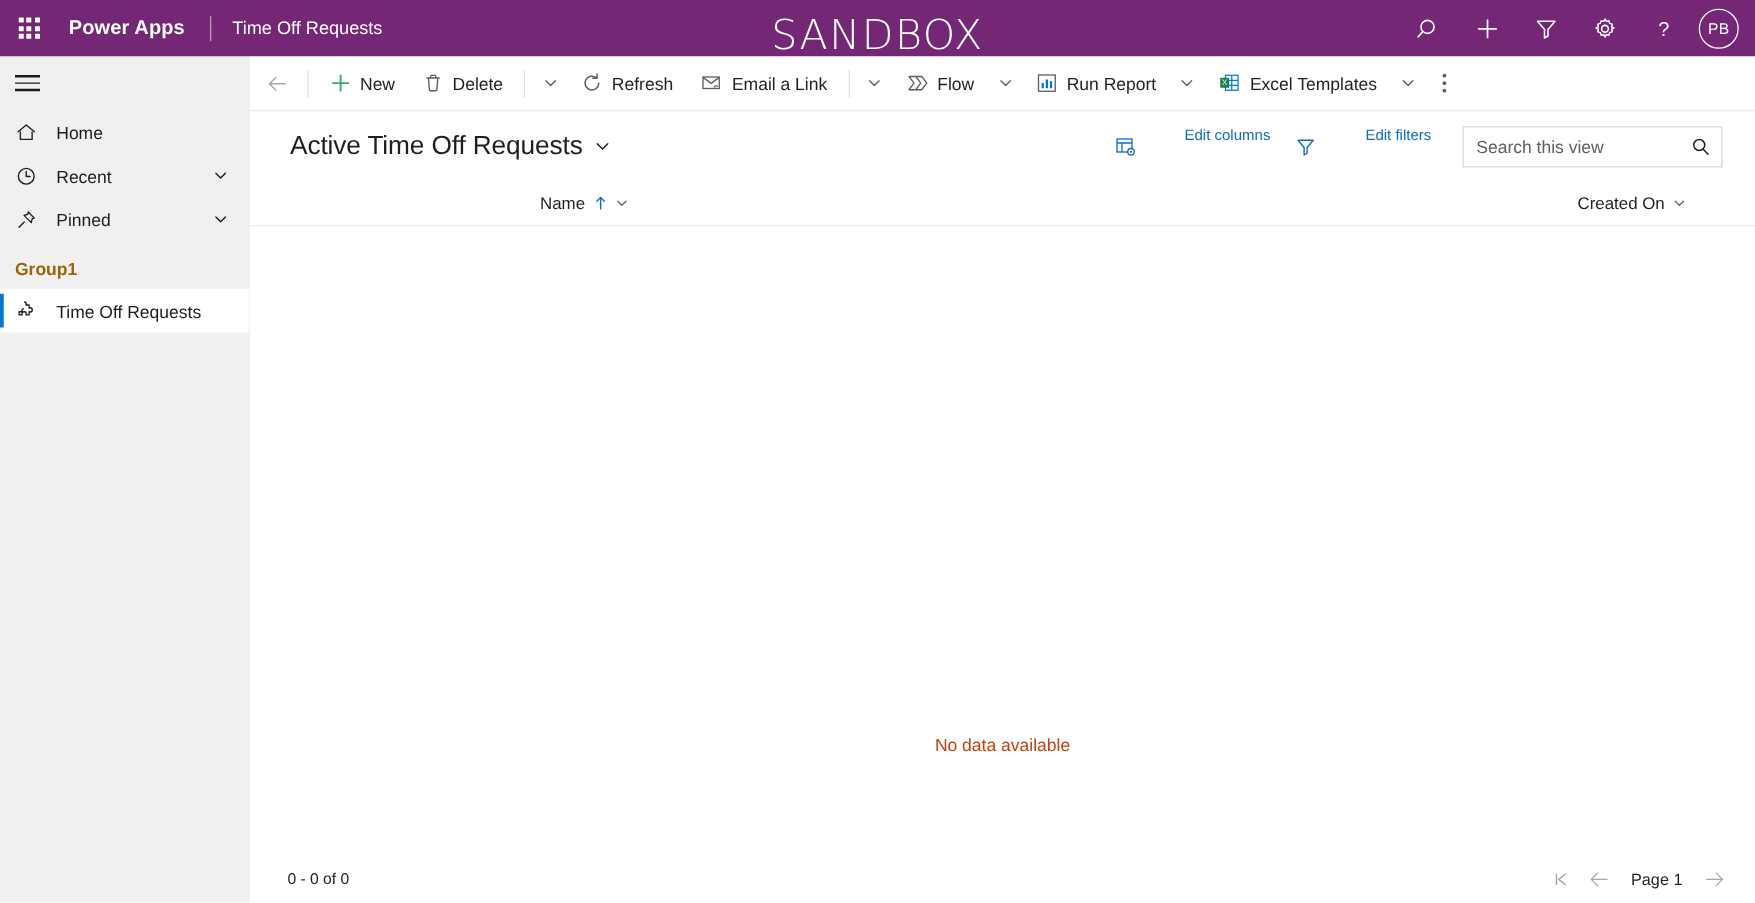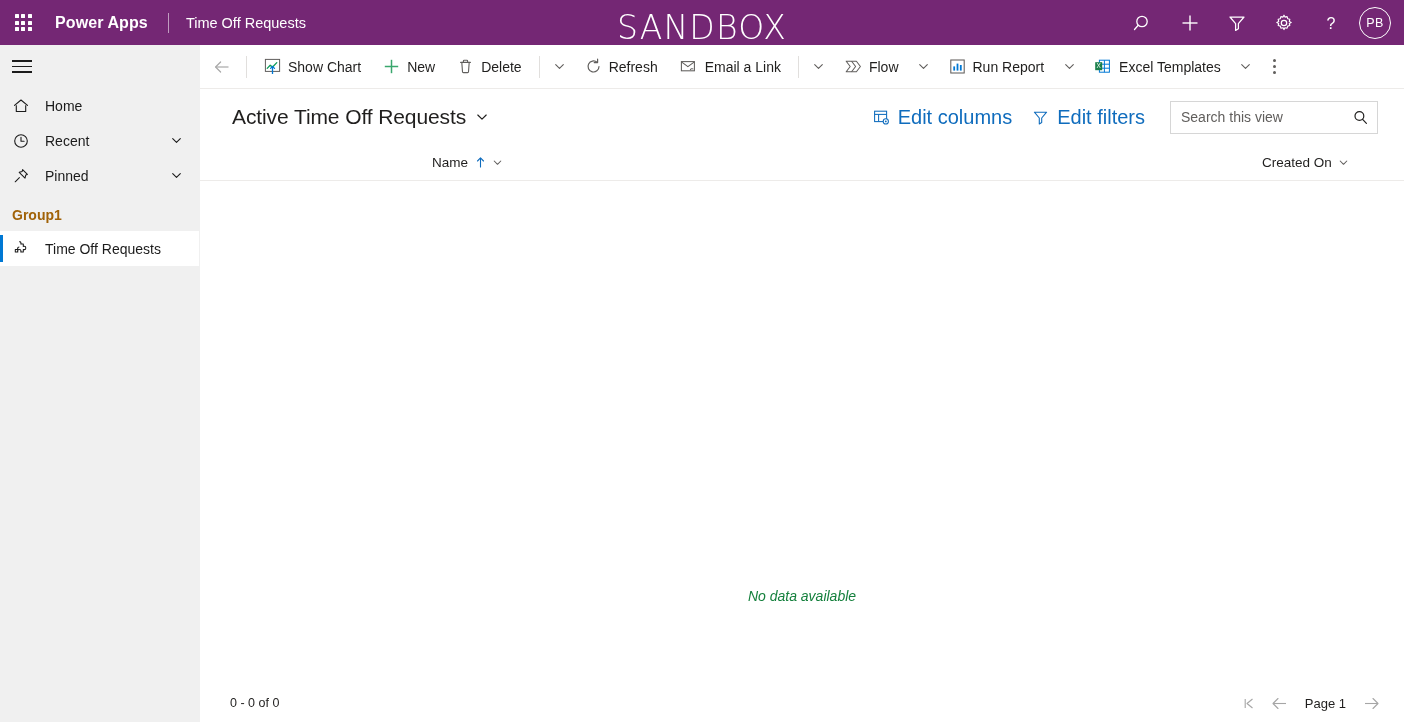--- a/index.html
+++ b/index.html
@@ -139,22 +139,22 @@
     display: flex; align-items: center;
     padding: 0 26px 0 32px;
   }
   .viewtitle {
     display: flex; align-items: center; cursor: pointer;
   }
   .viewtitle .t { font-size: 21px; font-weight: normal; color: #201f1e; letter-spacing: -0.1px; }
   .viewtitle .c { margin-left: 9px; display: flex; align-items: center; }
   .view-actions { margin-left: auto; display: flex; align-items: center; }
   .vact {
-    display: flex; align-items: center; height: 32px; padding: 0 10px;
-    color: #0f6cbd; font-size: 20px; cursor: pointer; white-space: nowrap;
+    display: flex; height: 32px; padding: 0 10px;
+    color: #0f6cbd; font-size: 12px; cursor: pointer; white-space: nowrap; gap: 31px;
   }
   .vact .vi { display: flex; align-items: center; margin-right: 8px; }
   .searchbox {
     margin-left: 15px;
     width: 208px; height: 33px;
     border: 1px solid #d6d6d6; background: #ffffff;
     display: flex; align-items: center; padding: 0 8px 0 10px;
   }
   .searchbox input {
     flex: 1; border: none; outline: none; font-size: 14px;
@@ -176,21 +176,21 @@
     display: flex; align-items: center; font-size: 13.5px; color: #201f1e;
     cursor: pointer; height: 36px;
   }
   .col .sortarrow { margin-left: 7px; display: flex; align-items: center; }
   .col .colchev { margin-left: 6px; display: flex; align-items: center; }
   .col-created { position: absolute; left: 1062px; }
   .grid-body {
     flex: 1; display: flex; align-items: center; justify-content: center;
     min-height: 0; position: relative;
   }
-  .nodata { font-size: 14px; color: #15803d; position: absolute; top: 407px; left: 0; right: 0; text-align: center; font-style: italic; }
+  .nodata { font-size: 14px; color: #c2410c; position: absolute; top: 407px; left: 0; right: 0; text-align: center; }
 
   
   .footer {
     height: 38px; min-height: 38px;
     display: flex; align-items: center;
     padding: 0 18px 0 30px;
     font-size: 12.5px; color: #201f1e;
   }
   .pager { margin-left: auto; display: flex; align-items: center; }
   .pgbtn {
@@ -330,31 +330,20 @@
       <div class="cmdbar">
 
         <div class="backbtn">
           <svg width="20" height="20" viewBox="0 0 20 20" fill="none">
             <line x1="3.5" y1="10" x2="16.5" y2="10" stroke="#a8a8a8" stroke-width="1.2"></line>
             <path d="M8.6 5L3.6 10l5 5" stroke="#a8a8a8" stroke-width="1.2" stroke-linecap="round" stroke-linejoin="round"></path>
           </svg>
         </div>
         <div class="cmd-sep"></div>
 
-        <div class="cmd">
-          <span class="ci">
-            <svg width="17" height="17" viewBox="0 0 17 17" fill="none">
-              <rect x="1.4" y="1.4" width="14.2" height="12" stroke="#605e5c" stroke-width="1"></rect>
-              <path d="M3.2 10.4l3-3.2 2.4 1.8 4.2-4.4" stroke="#0e9b57" stroke-width="1.3" stroke-linecap="round" stroke-linejoin="round"></path>
-              <line x1="8.5" y1="8.6" x2="8.5" y2="16" stroke="#0078d4" stroke-width="1.3"></line>
-              <path d="M6.6 10.4L8.5 8.4l2 2" stroke="#0078d4" stroke-width="1.3" stroke-linecap="round" stroke-linejoin="round" fill="none"></path>
-            </svg>
-          </span>
-          <span>Show Chart</span>
-        </div>
 
         <div class="cmd">
           <span class="ci">
             <svg width="17" height="17" viewBox="0 0 17 17">
               <line x1="8.5" y1="1.8" x2="8.5" y2="15.2" stroke="#3aa76d" stroke-width="1.5"></line>
               <line x1="1.8" y1="8.5" x2="15.2" y2="8.5" stroke="#3aa76d" stroke-width="1.5"></line>
             </svg>
           </span>
           <span>New</span>
         </div>

